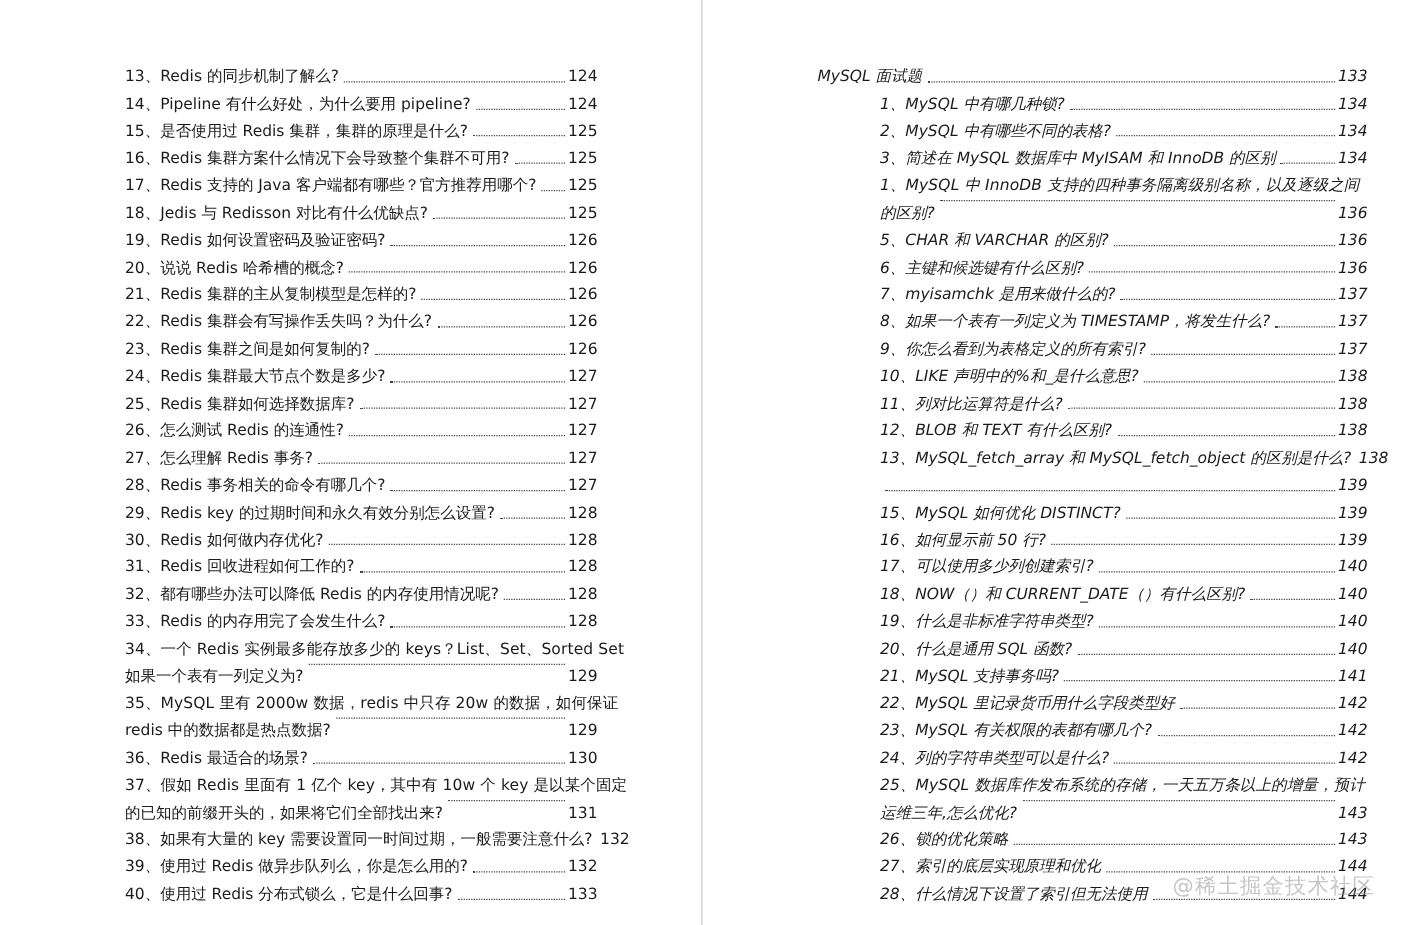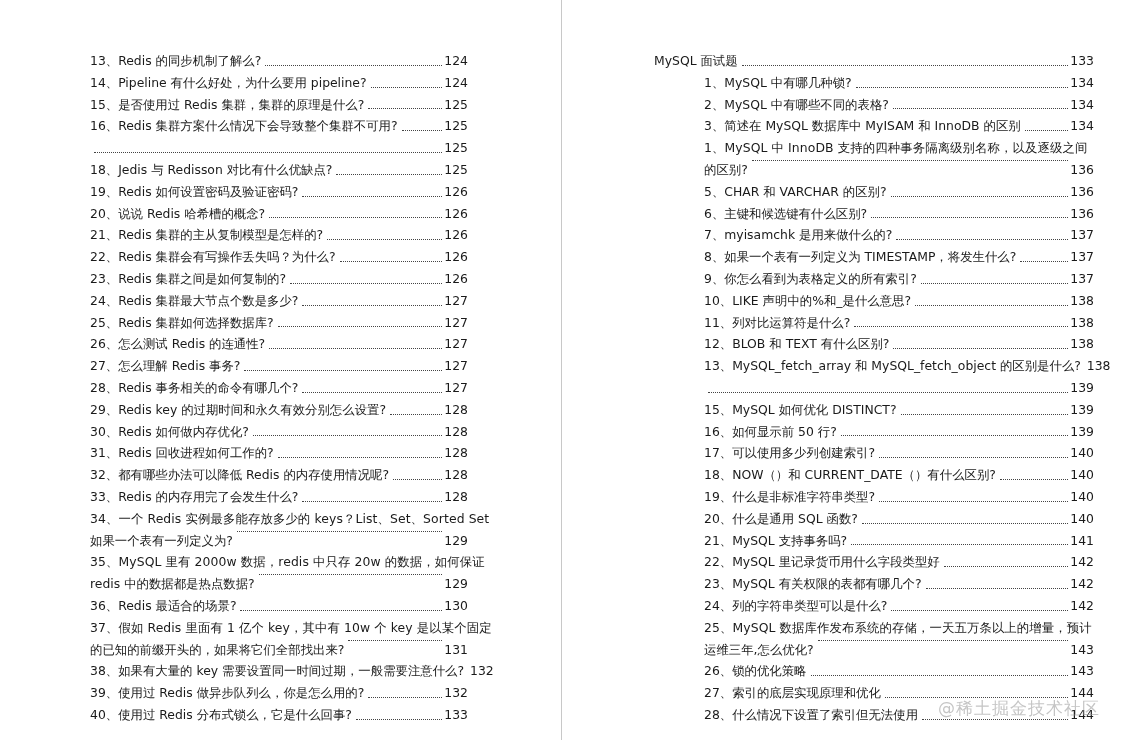--- a/index.html
+++ b/index.html
@@ -3,22 +3,22 @@
 <meta charset="utf-8">
 <style>
   html, body { margin:0; padding:0; }
   body { width:1122px; height:740px; background:#ffffff; position:relative; overflow:hidden;
          font-family:"DejaVu Sans","Liberation Sans",sans-serif; color:#1a1a1a; }
   .page { position:absolute; top:0; height:740px; }
   .page.left { left:0; width:561px; }
   .page.right { left:562px; width:560px; }
   .divider { position:absolute; left:561px; top:0; width:1px; height:740px; background:#c8c8c8; }
   .toc { position:absolute; margin:0; padding:0; list-style:none; }
-  .page.left .toc { left:90px; top:50px; width:378px; }
-  .page.right .toc { left:92px; top:50px; width:440px; }
+  .page.left .toc { left:100px; top:50px; width:378px; }
+  .page.right .toc { left:92px; top:50px; width:440px;font-style:italic; }
   .entry { display:flex; align-items:flex-end; height:21.8px; font-size:12.4px; line-height:21.8px; white-space:nowrap; }
   .entry.wrap { display:block; height:auto; white-space:normal; }
   .entry.wrap .line1 { display:block; height:21.8px; line-height:21.8px; white-space:nowrap; letter-spacing:0.1px; }
   .entry.wrap .line2 { display:flex; height:21.8px; line-height:21.8px; white-space:nowrap; }
   .entry.sub { padding-left:50px; }
   .label { flex:0 0 auto; }
   .leader { flex:1 1 auto; border-bottom:1px dotted #444; margin:0 2px 6px 4px; min-width:4px; height:1px; }
   .page-num { flex:0 0 auto; text-align:left; }
   .entry.overflow .page-num { margin-left:6px; }
   .watermark { position:absolute; right:22px; bottom:20px; font-size:17px; color:rgba(150,150,150,0.55); letter-spacing:1px;margin-left:11px; }
@@ -42,20 +42,21 @@
         <span class="label">15、是否使用过 Redis 集群，集群的原理是什么?</span>
         <span class="leader"></span>
         <span class="page-num">125</span>
       </li>
       <li class="entry">
         <span class="label">16、Redis 集群方案什么情况下会导致整个集群不可用?</span>
         <span class="leader"></span>
         <span class="page-num">125</span>
       </li>
       <li class="entry">
+        <span class="label">17、Redis 支持的 Java 客户端都有哪些？官方推荐用哪个?</span>
         <span class="leader"></span>
         <span class="page-num">125</span>
       </li>
       <li class="entry">
         <span class="label">18、Jedis 与 Redisson 对比有什么优缺点?</span>
         <span class="leader"></span>
         <span class="page-num">125</span>
       </li>
       <li class="entry">
         <span class="label">19、Redis 如何设置密码及验证密码?</span>

